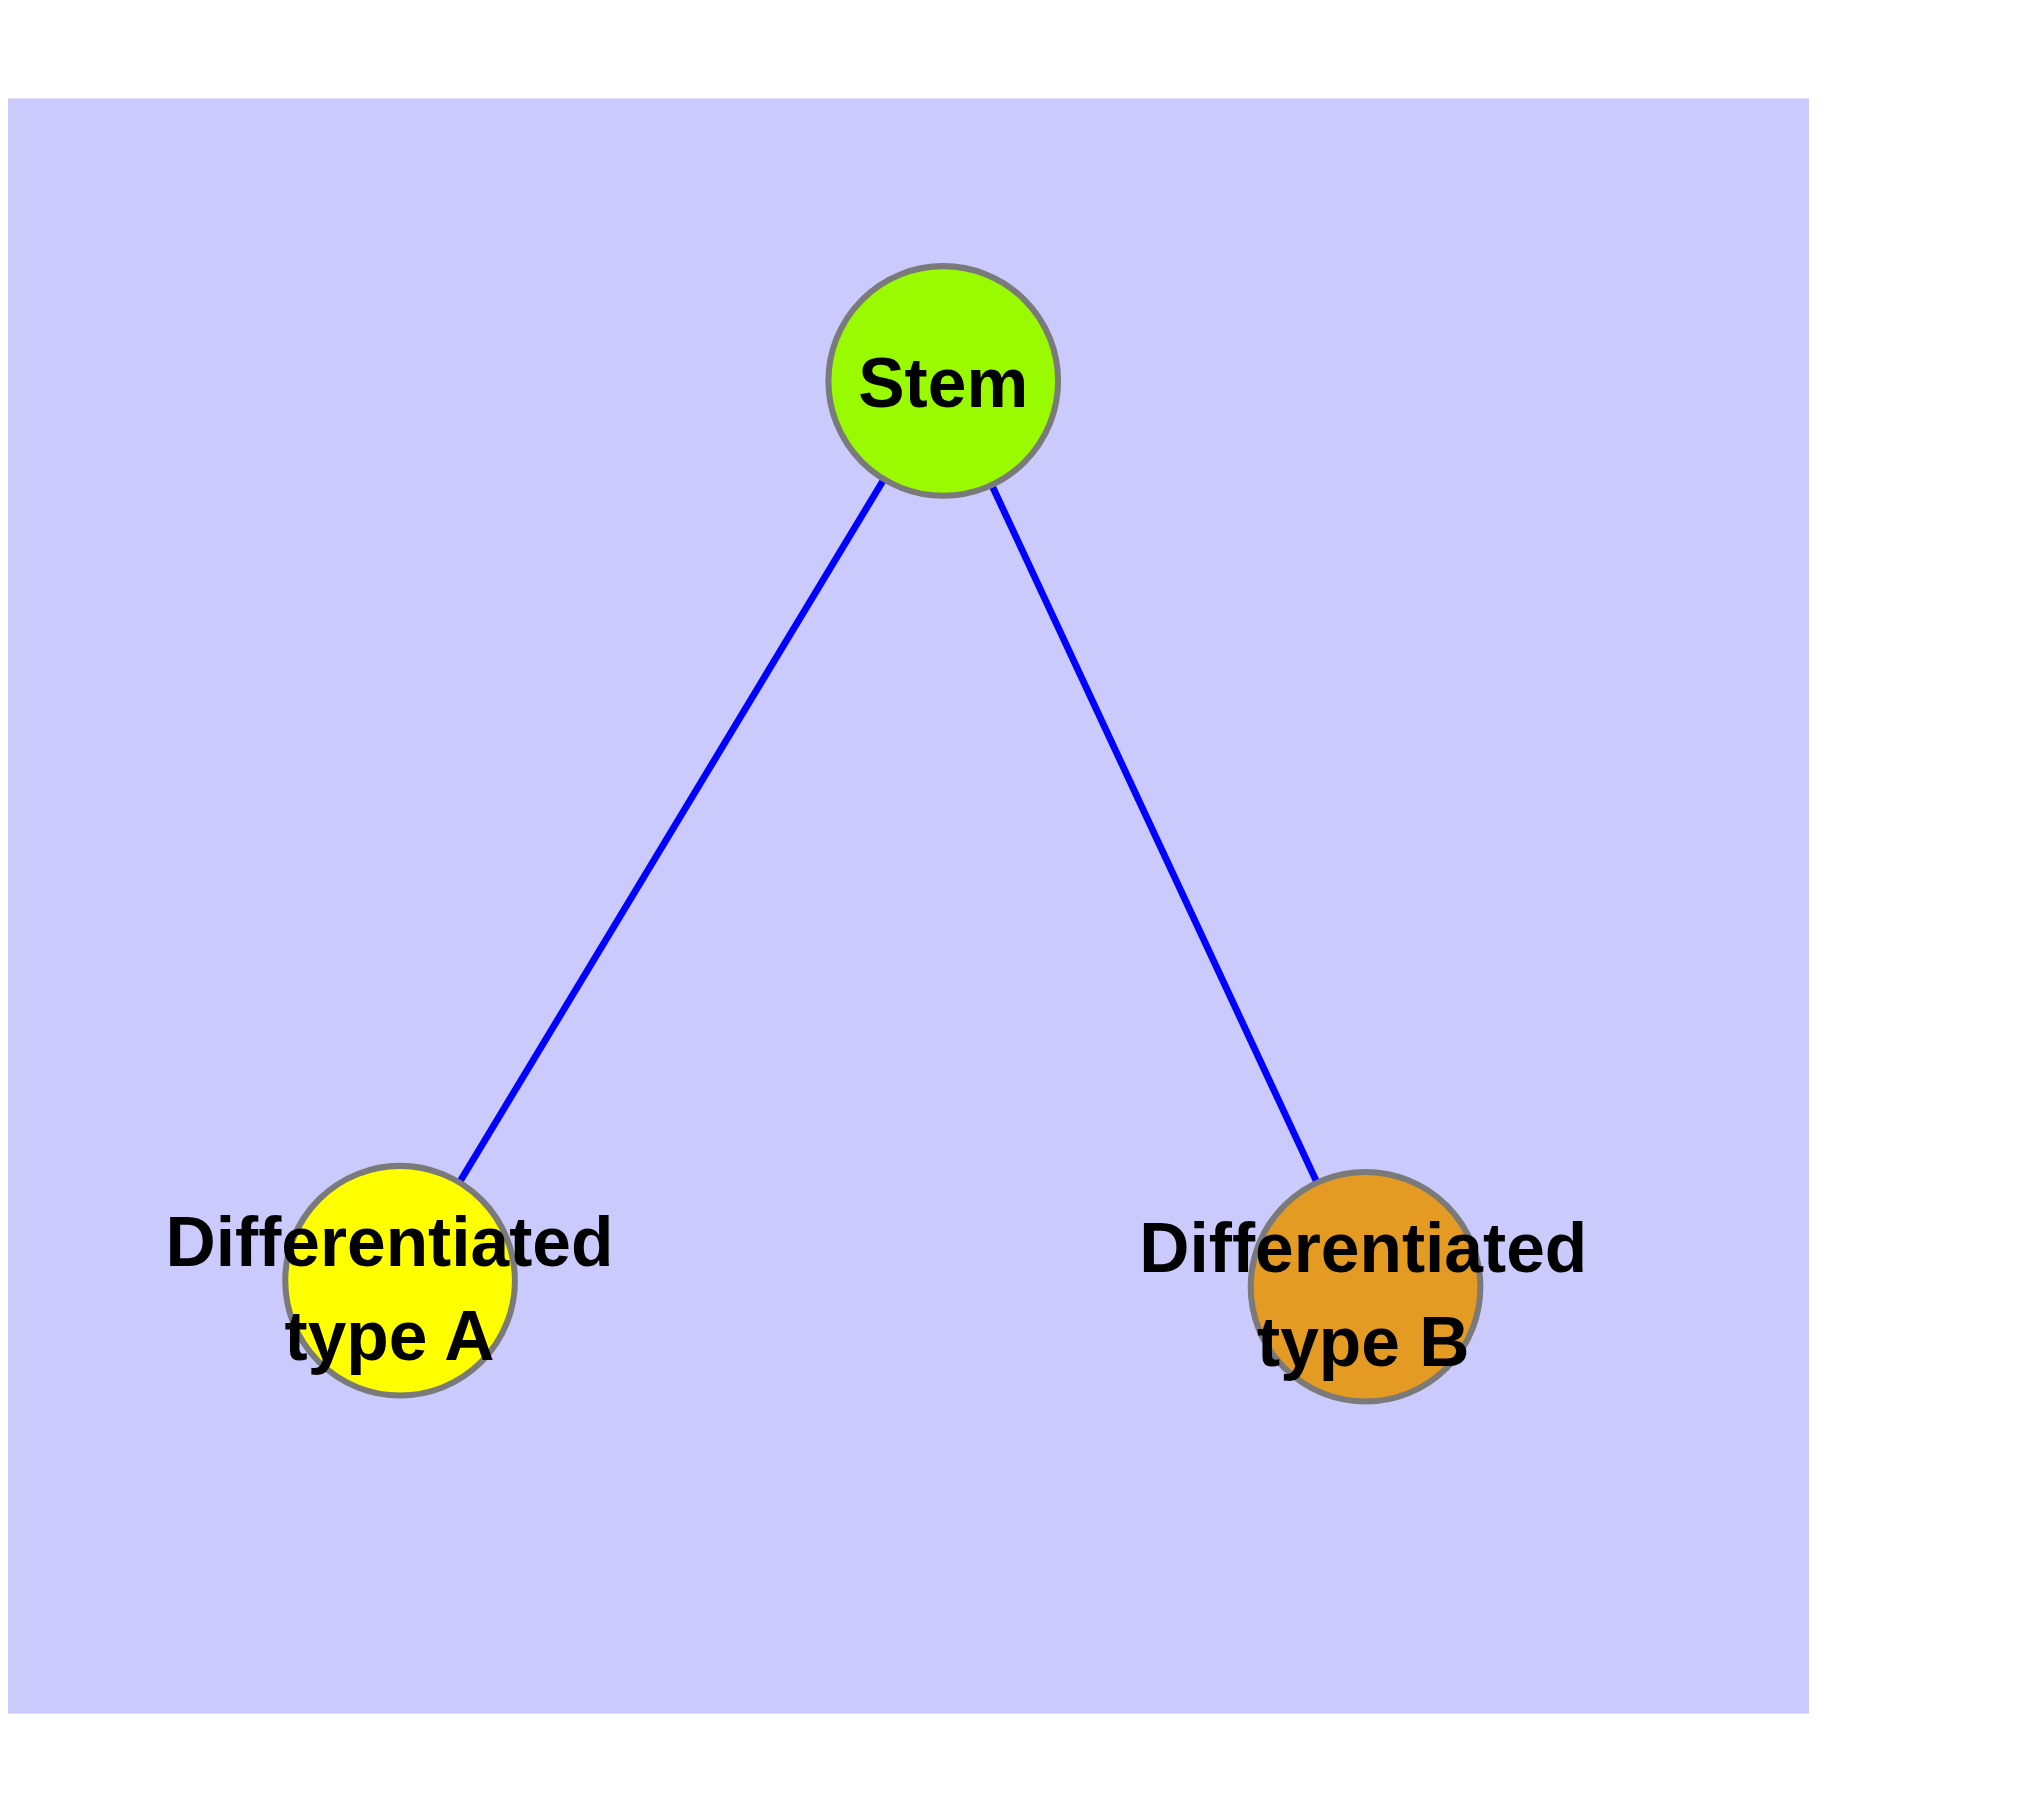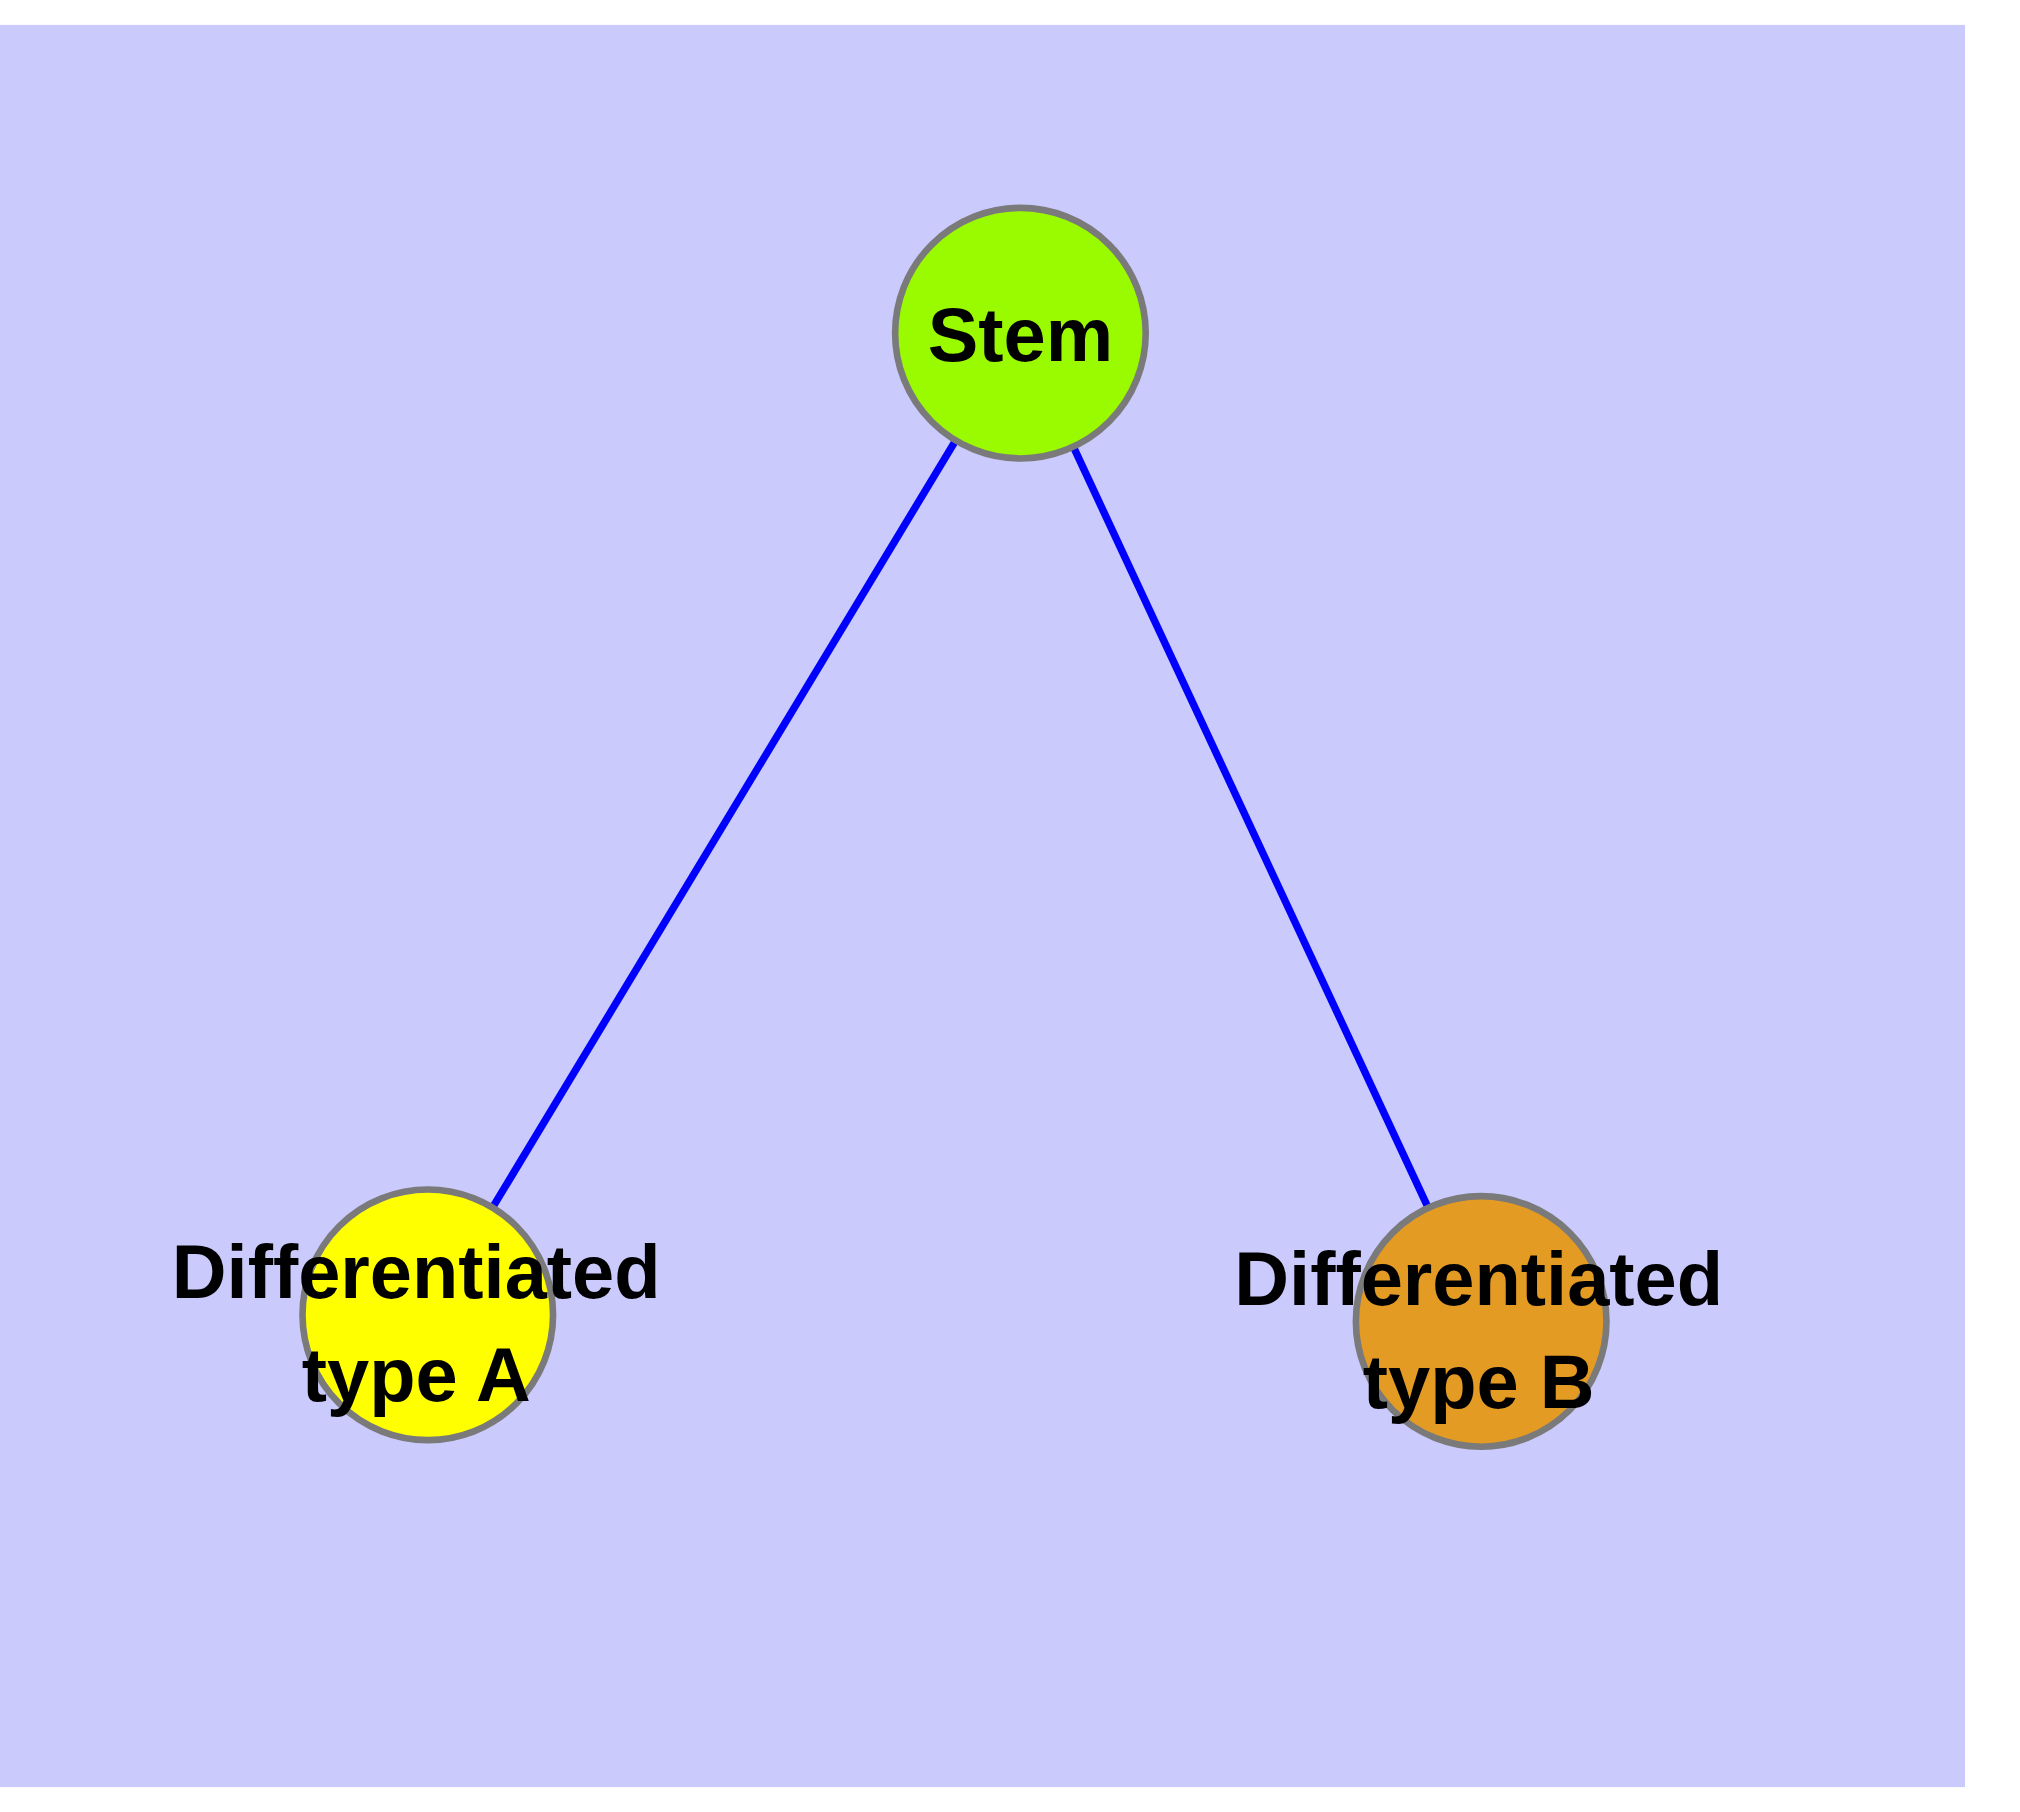--- a/index.html
+++ b/index.html
@@ -1,22 +1,23 @@
 <!DOCTYPE html>
 <html style="font-size:13.6px"><head>
 <meta charset="utf-8">
 <style>
   html, body {
     margin: 0;
     padding: 0;
     background: #ffffff;
   }
   .stage {
-    width: 1965px;
+    width: 1801px;
     height: 1812px;
+    padding-left: 8px;
   }
   svg {
     display: block;
     width: 100%;
     height: 100%;
   }
   .node-circle {
     stroke-width: 8px;
   }
   .edge-line {

